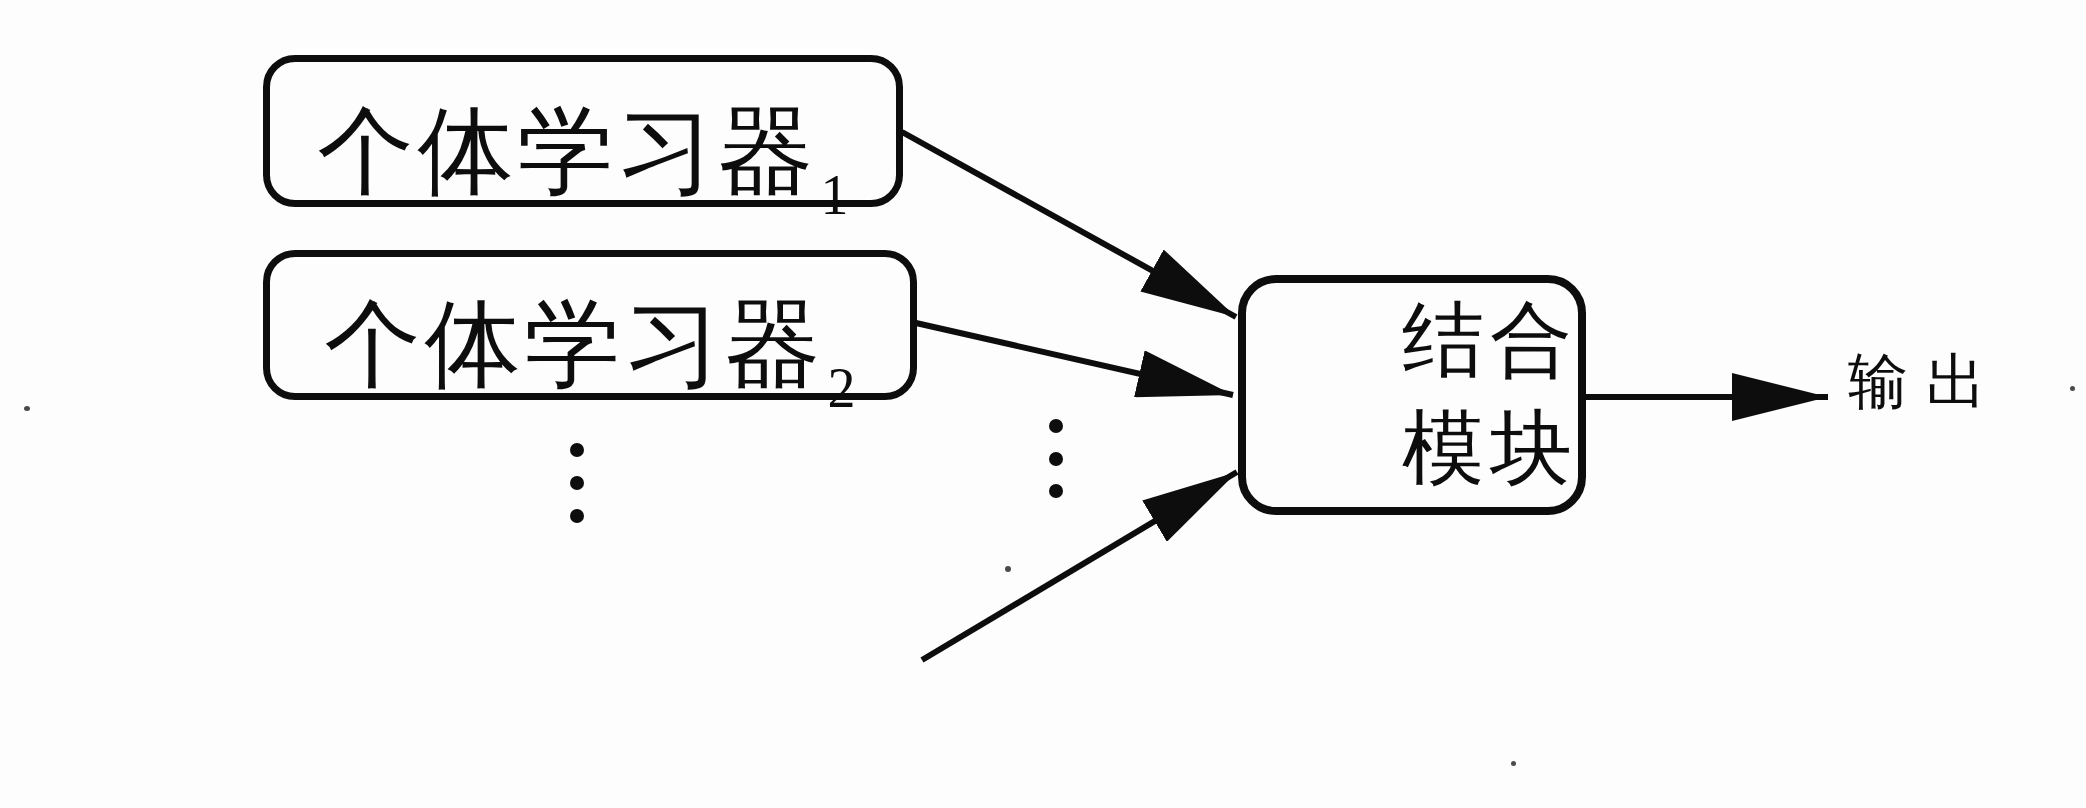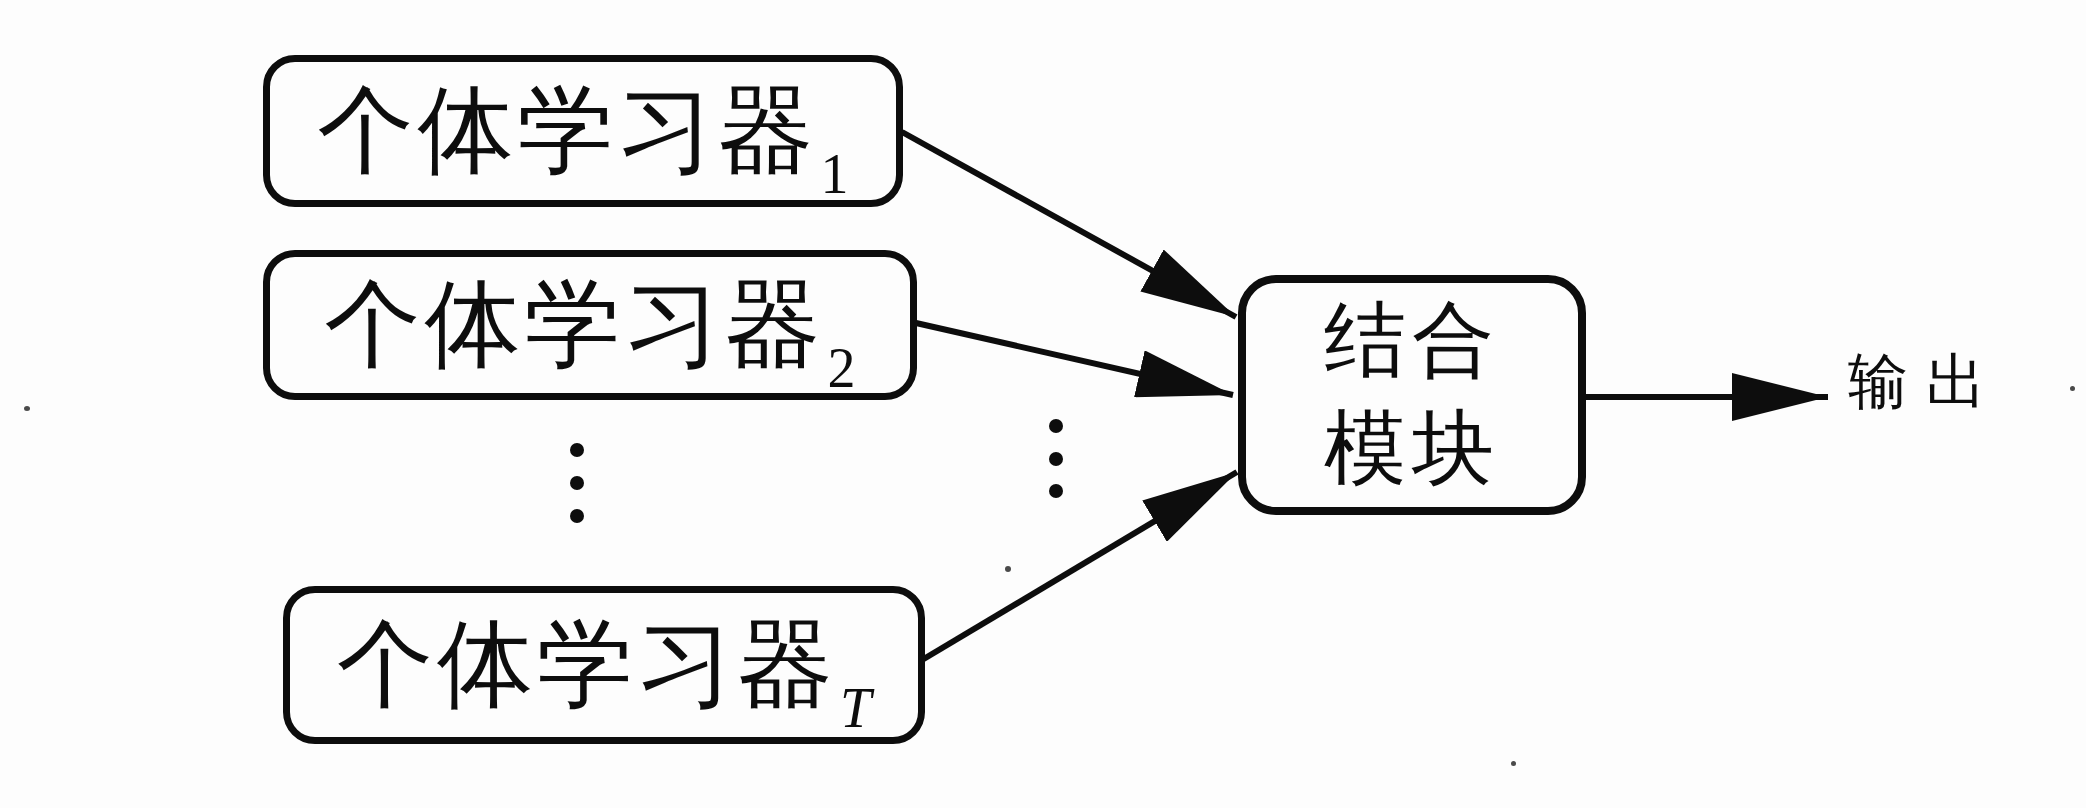--- a/index.html
+++ b/index.html
@@ -19,21 +19,21 @@
     overflow: hidden;
     font-family: "Liberation Serif", "DejaVu Serif", serif;
     color: var(--ink);
   }
   .node {
     position: absolute;
     box-sizing: border-box;
     border: 7px solid var(--ink);
     background: var(--paper);
     display: flex;
-    align-items: center;
+    align-items: flex-end;
     justify-content: center;
   }
   .learner-box {
     border-radius: 32px;
   }
   .learner-label {
     font-size: 96px;
     letter-spacing: 4px;
     white-space: nowrap;
     line-height: 1;
@@ -119,25 +119,20 @@
       <span>个体学习器</span><span class="sub">2</span>
     </span>
   </div>
 
   <div>
     <span class="dot" style="left:570px; top:443px;"></span>
     <span class="dot" style="left:570px; top:476px;"></span>
     <span class="dot" style="left:570px; top:509px;"></span>
   </div>
 
-  <div class="node learner-box" style="left:283px; top:586px; width:642px; height:158px;">
-    <span class="learner-label">
-      <span>个体学习器</span><span class="sub sub-italic">T</span>
-    </span>
-  </div>
 
   <div>
     <span class="dot" style="left:1049px; top:419px;"></span>
     <span class="dot" style="left:1049px; top:452px;"></span>
     <span class="dot" style="left:1049px; top:484px;"></span>
   </div>
 
   <div class="node combiner-box" style="left:1238px; top:275px; width:348px; height:240px;">
     <span class="combiner-line">结合</span>
     <span class="combiner-line">模块</span>

